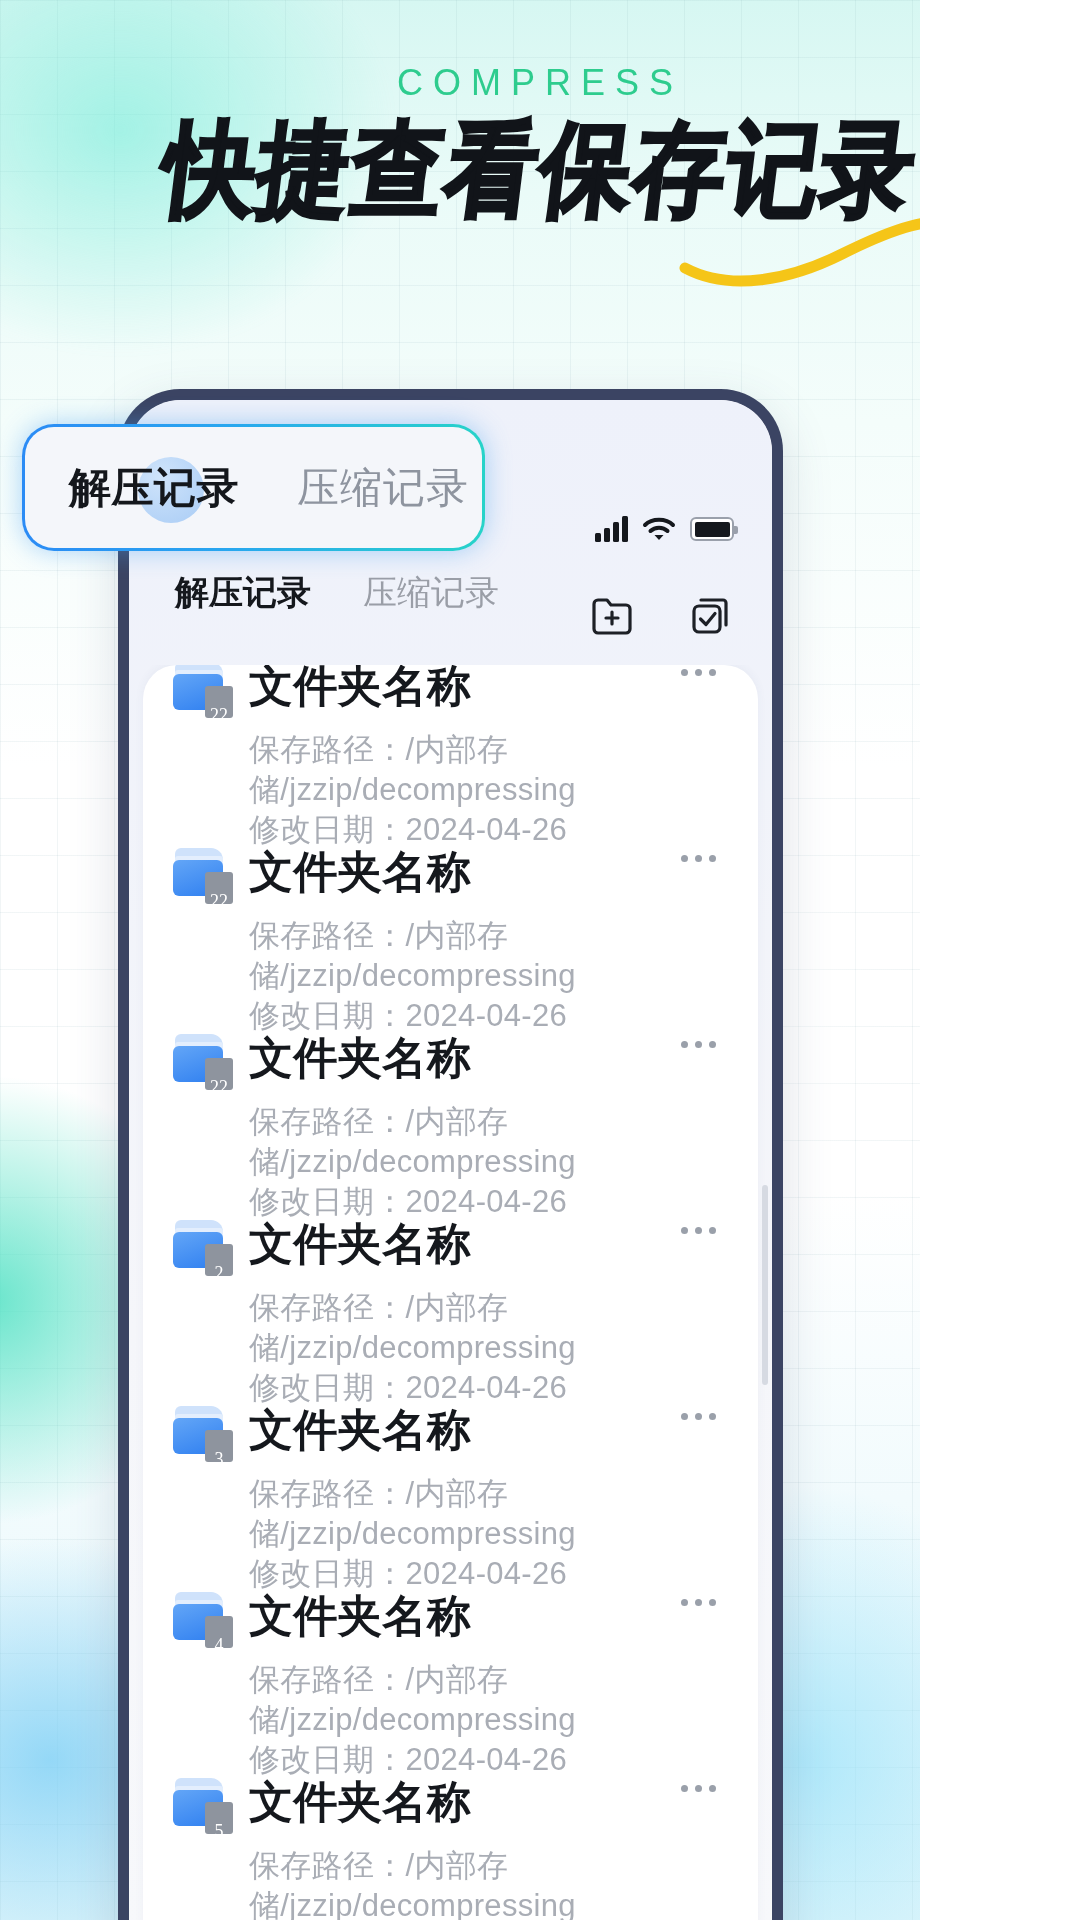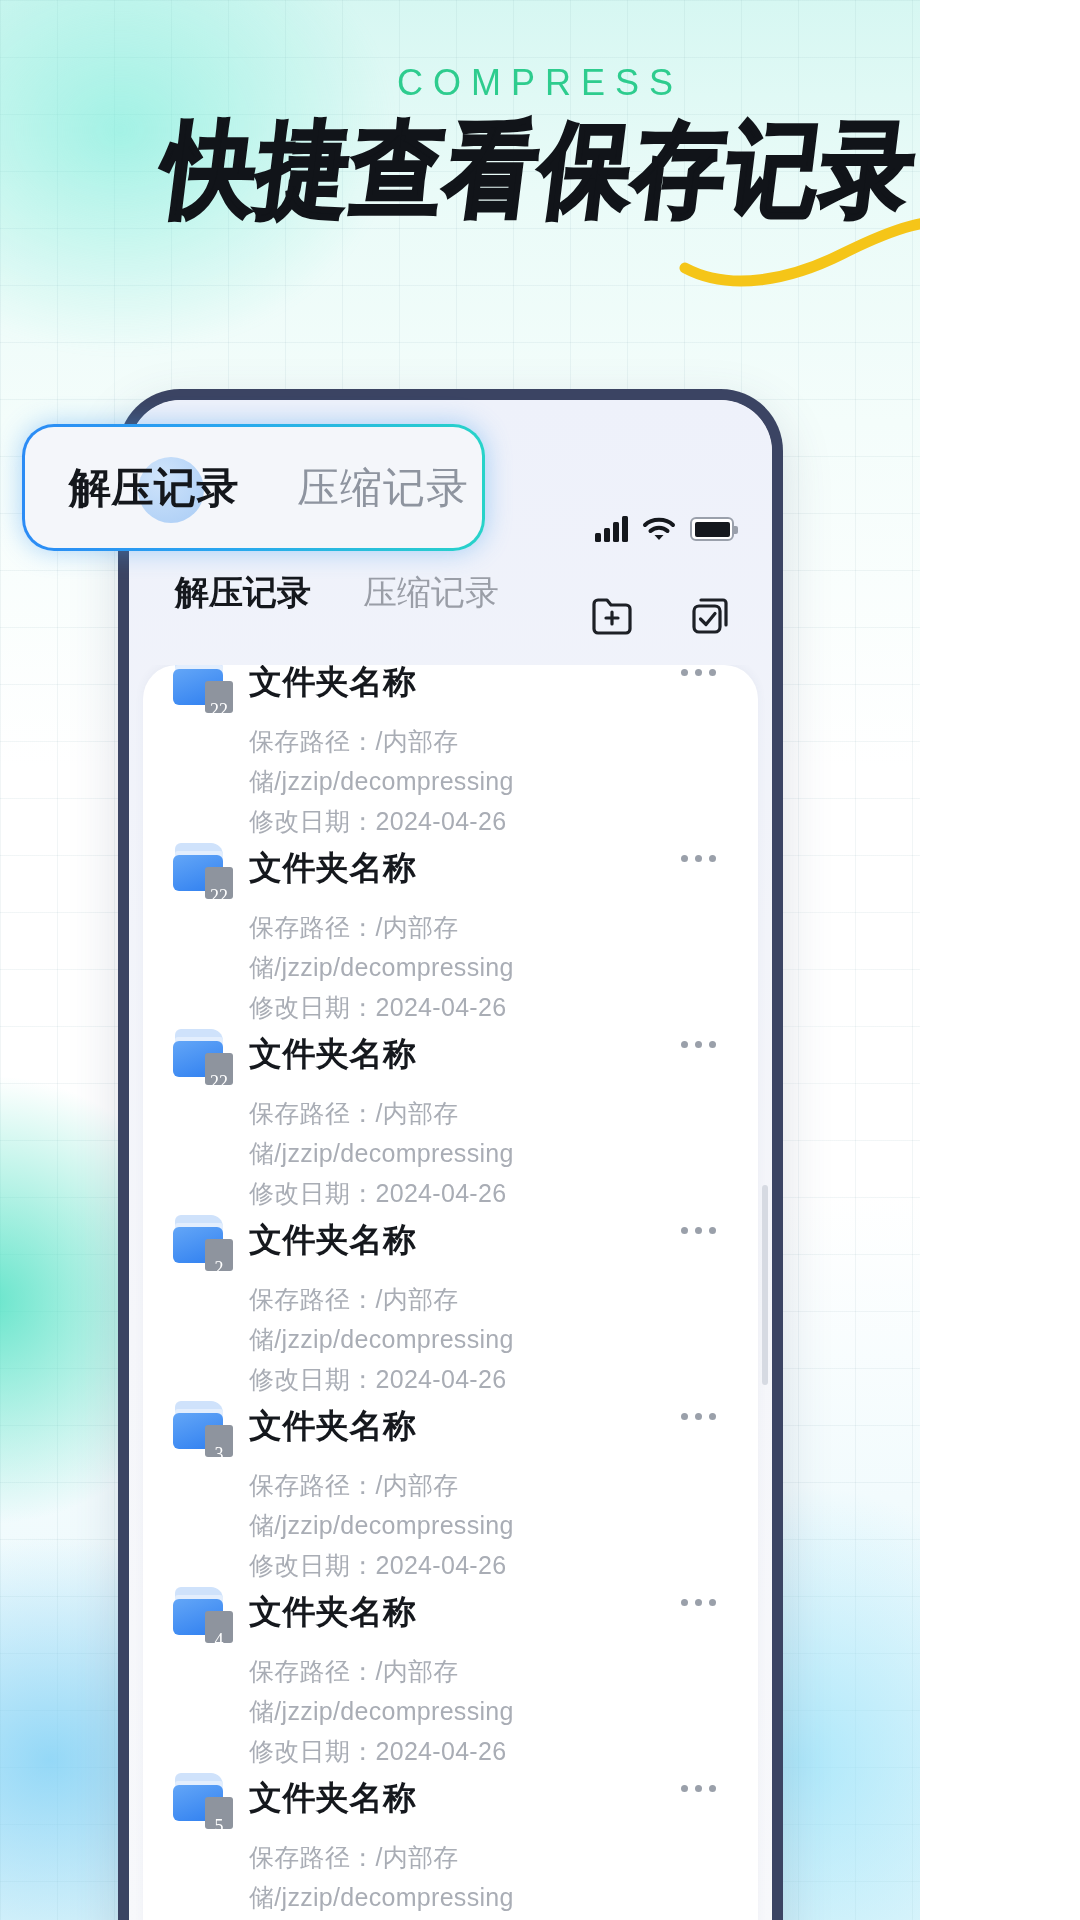--- a/index.html
+++ b/index.html
@@ -256,35 +256,35 @@
     background: #8e949e;
     color: #fff;
     font-size: 18px;
     line-height: 26px;
     text-align: center;
     border-radius: 3px;
     box-sizing: border-box;
     font-family: Liberation Serif, serif;
   }
   .row-title {
-    font-size: 33px;
+    font-size: 44px;
     font-weight: 700;
     color: #15181d;
     letter-spacing: 0.5px;
   }
   .row-more {
     position: absolute;
     right: 36px; top: 32px;
     display: flex; gap: 7px; align-items: center;
     padding: 6px;
   }
   .row-more span { width: 7px; height: 7px; border-radius: 50%; background: #9aa0aa; display:block; }
   .row-meta {
     margin: 14px 0 0 78px;
-    font-size: 25px;
+    font-size: 31px;
     color: #a9adb5;
     line-height: 40px;
     letter-spacing: 0.3px;
   }
 
   .scrollbar {
     position: absolute;
     right: 4px;
     top: 520px;
     width: 6px;

